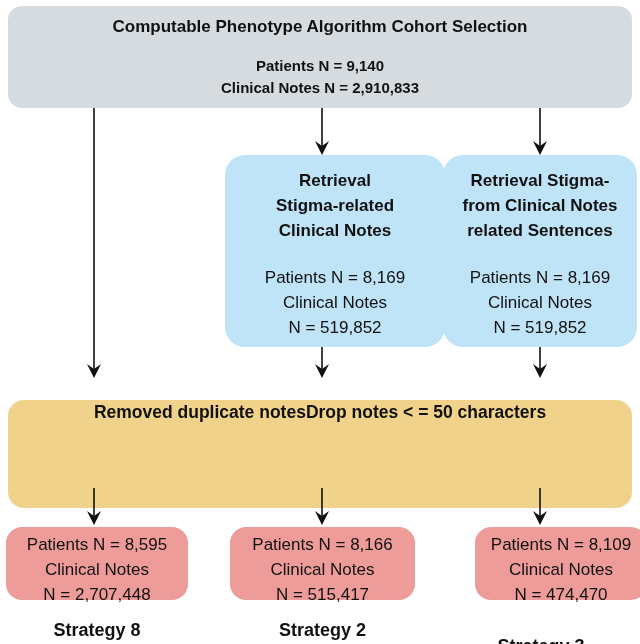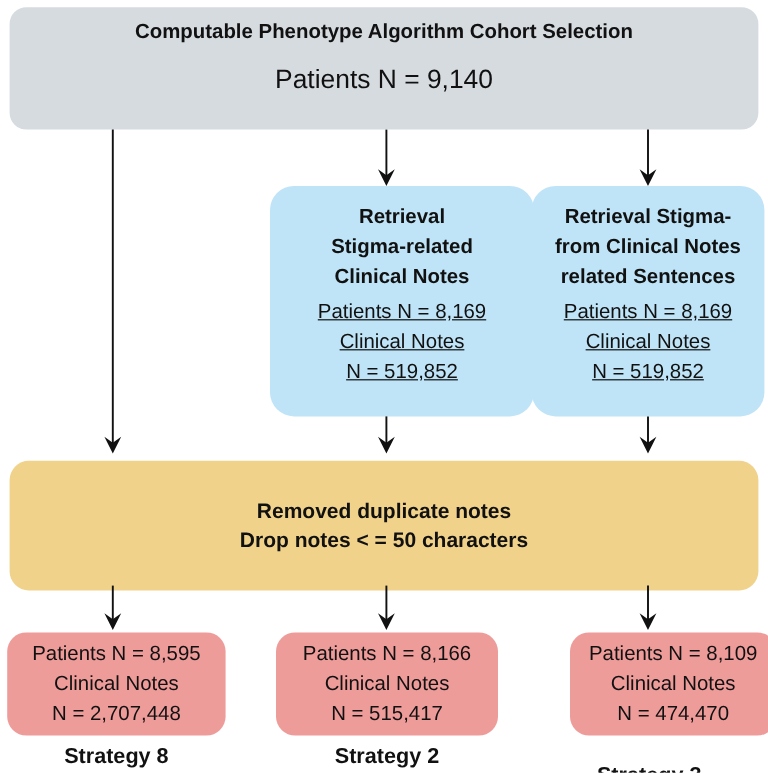--- a/index.html
+++ b/index.html
@@ -2,33 +2,33 @@
 <html><head>
 <meta charset="utf-8">
 <style>
   html,body { margin:0; padding:0; background:#ffffff; }
   body { width:640px; height:644px; font-family:"Liberation Sans", sans-serif; color:#111111; }
   .stage { position:relative; width:640px; height:644px; overflow:hidden; }
   .box { position:absolute; box-sizing:border-box; text-align:center; }
 
   .source { left:8px; top:6px; width:624px; height:102px; background:#d6dbe0; border-radius:14px; }
   .source .title { font-weight:bold; font-size:17px; padding-top:10px; line-height:22px; }
-  .source .stats { margin-top:17px; font-size:22px; line-height:21.5px; }
+  .source .stats { margin-top:17px; font-size:15px; line-height:21.5px;font-weight:bold; }
 
   .retrieval { top:155px; height:192px; background:#bfe4f7; border-radius:20px; padding-top:13px; }
   .rb1 { left:225px; width:220px; }
   .rb2 { left:443px; width:194px; }
   .retrieval .title-line { font-weight:bold; font-size:17px; line-height:25px; }
-  .retrieval .stats { margin-top:4px; font-size:17px; line-height:25px;text-decoration:underline; }
+  .retrieval .stats { margin-top:22px; font-size:17px; line-height:25px; }
 
-  .filter { left:8px; top:384px; width:624px; height:108px; background:#f1d28b; border-radius:16px;
-            display:flex; flex-direction:column; justify-content:center; }
+  .filter { left:8px; top:400px; width:624px; height:108px; background:#f1d28b; border-radius:16px;
+            display:flex; justify-content:center; }
   .filter .line { font-weight:bold; font-size:17.5px; line-height:24px; }
 
-  .strategy { top:527px; height:86px; background:#ee9c9a; border-radius:16px; padding-top:5px; }
+  .strategy { top:527px; height:73px; background:#ee9c9a; border-radius:16px; padding-top:5px; }
   .sb1 { left:6px;   width:182px; }
   .sb2 { left:230px; width:185px; }
   .sb3 { left:475px; width:172px; }
   .strategy .stat-line { font-size:17px; line-height:25px; }
 
   .strategy-label { position:absolute; top:620px; font-weight:bold; font-size:18px; text-align:center; }
   .sl1 { left:6px;   width:182px; }
   .sl2 { left:230px; width:185px; }
   .sl3 { left:455px; width:172px;margin-top:16px; }
 
@@ -38,20 +38,21 @@
 </style>
 </head>
 <body>
 
 <div class="stage">
 
   <div class="box source">
     <div class="title">Computable Phenotype Algorithm Cohort Selection</div>
     <div class="stats">
       <div>Patients N = 9,140</div>
+      <div>Clinical Notes N = 2,910,833</div>
     </div>
   </div>
 
   <div class="box retrieval rb1">
     <div class="title-line">Retrieval</div>
     <div class="title-line">Stigma-related</div>
     <div class="title-line">Clinical Notes</div>
     <div class="stats">
       <div>Patients N = 8,169</div>
       <div>Clinical Notes</div>

